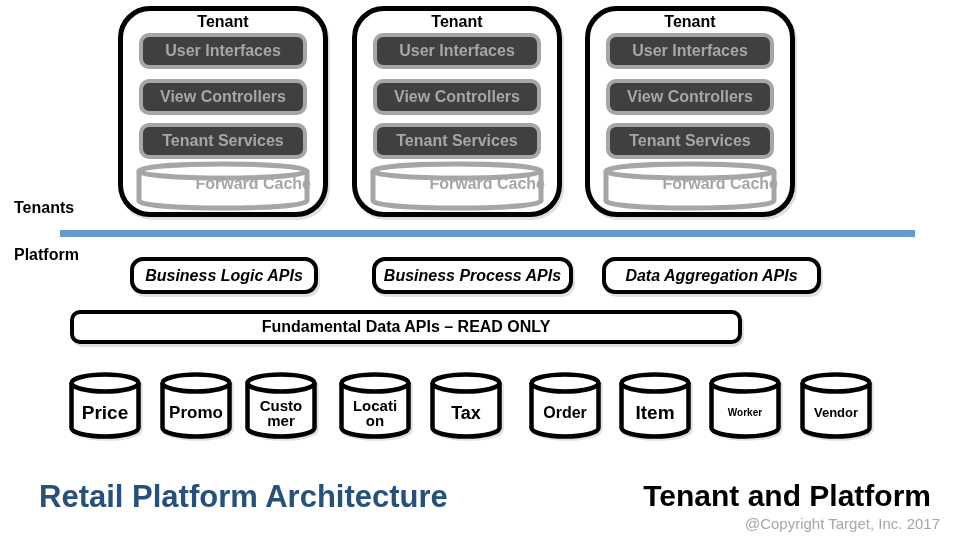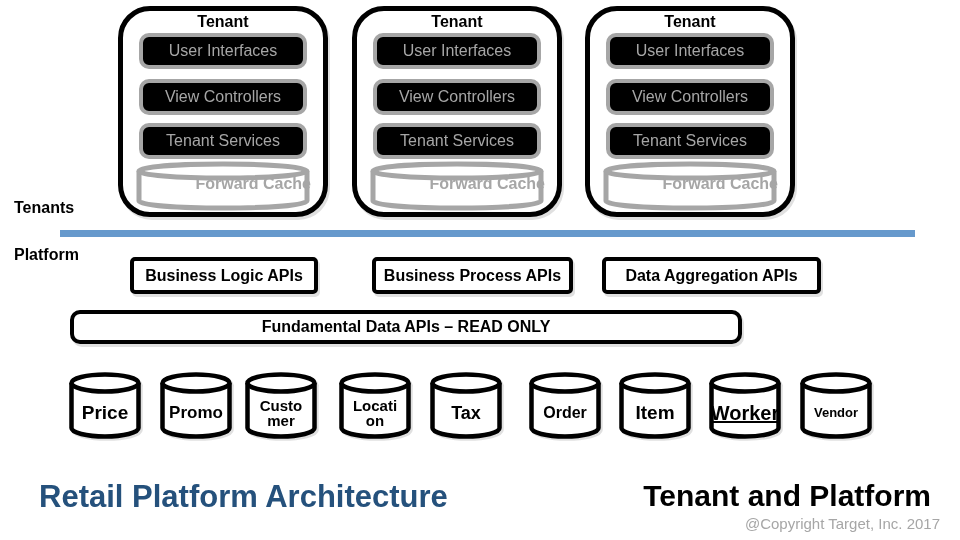--- a/index.html
+++ b/index.html
@@ -15,45 +15,46 @@
     border:5px solid #000; border-radius:32px; background:#fff;
     box-shadow:2px 3px 0 #e0e0e0;
   }
   .tg-0 { left:118px; } .tg-1 { left:352px; } .tg-2 { left:585px; }
   .tenant-title {
     position:absolute; top:2px; left:0; right:0; text-align:center;
     font-weight:bold; font-size:16px; color:#000;
   }
   .tlayer {
     position:absolute; left:16px; width:168px; height:36px;
-    border:4px solid #a6a6a6; border-radius:10px; background:#000000;
-    color:#a6a6a6; font-weight:normal; font-size:16px;
+    border:4px solid #a6a6a6; border-radius:10px; background:#404040;
+    color:#a6a6a6; font-weight:bold; font-size:16px;
     display:flex; align-items:center; justify-content:center;
   }
   .tl-0 { top:22px; } .tl-1 { top:68px; } .tl-2 { top:112px; }
   .tcache { position:absolute; top:150px; left:12px; width:176px; height:50px; }
   .tcache svg { position:absolute; inset:0; width:100%; height:100%; }
   .cache-label {
     position:absolute; top:14px; left:0; right:0; text-align:right;
     color:#a6a6a6; font-weight:bold; font-size:16px;
   }
 
   
   .side-label { position:absolute; left:14px; font-weight:bold; font-size:16px; color:#000; }
   .lbl-tenants { top:199px; }
   .lbl-platform { top:246px; }
   .divider { position:absolute; left:60px; top:230px; width:855px; height:7px; background:#6699cc; }
 
   
   .api-box {
     position:absolute; top:257px; height:37px;
-    border:4px solid #000; border-radius:5px; background:#fff;
+    border:4px solid #000; border-radius:13px; background:#fff;
     display:flex; align-items:center; justify-content:center;
     font-weight:bold; font-size:16px; color:#000;
     box-shadow:2px 3px 0 #e0e0e0;
+    font-style:italic;
   }
   .api-0 { left:130px; width:188px; }
   .api-1 { left:372px; width:201px; }
   .api-2 { left:602px; width:219px; }
 
   .fundamental {
     position:absolute; left:70px; top:310px; width:672px; height:34px;
     border:4px solid #000; border-radius:10px; background:#fff;
     display:flex; align-items:center; justify-content:center;
     font-weight:bold; font-size:16px; color:#000;
@@ -68,21 +69,21 @@
     display:flex; align-items:center; justify-content:center; text-align:center;
     font-weight:bold; color:#000; white-space:pre-line; line-height:1.02;
   }
   .db-0 { left:67px; }  .db-0 .db-label { font-size:19px; }
   .db-1 { left:158px; } .db-1 .db-label { font-size:17px; }
   .db-2 { left:243px; } .db-2 .db-label { font-size:15px; }
   .db-3 { left:337px; } .db-3 .db-label { font-size:15px; }
   .db-4 { left:428px; } .db-4 .db-label { font-size:18px; }
   .db-5 { left:527px; } .db-5 .db-label { font-size:16px; }
   .db-6 { left:617px; } .db-6 .db-label { font-size:19px; }
-  .db-7 { left:707px; } .db-7 .db-label { font-size:20px;text-decoration:underline; }
+  .db-7 { left:707px; } .db-7 .db-label { font-size:10px; }
   .db-8 { left:798px; } .db-8 .db-label { font-size:13px; }
 
   
   .title-left {
     position:absolute; left:39px; top:479px;
     font-size:31px; font-weight:bold; color:#25517c; letter-spacing:0;
   }
   .title-right {
     position:absolute; right:29px; top:479px;
     font-size:30px; font-weight:bold; color:#000;

